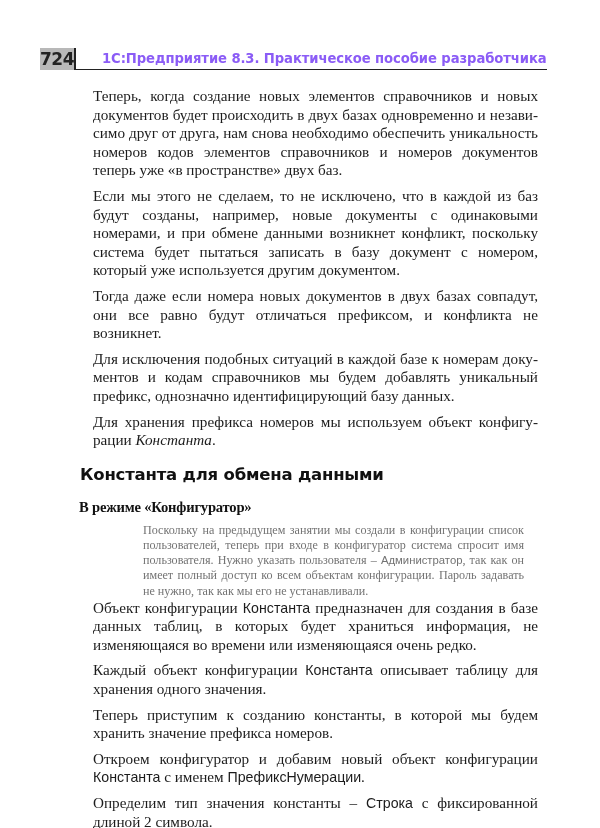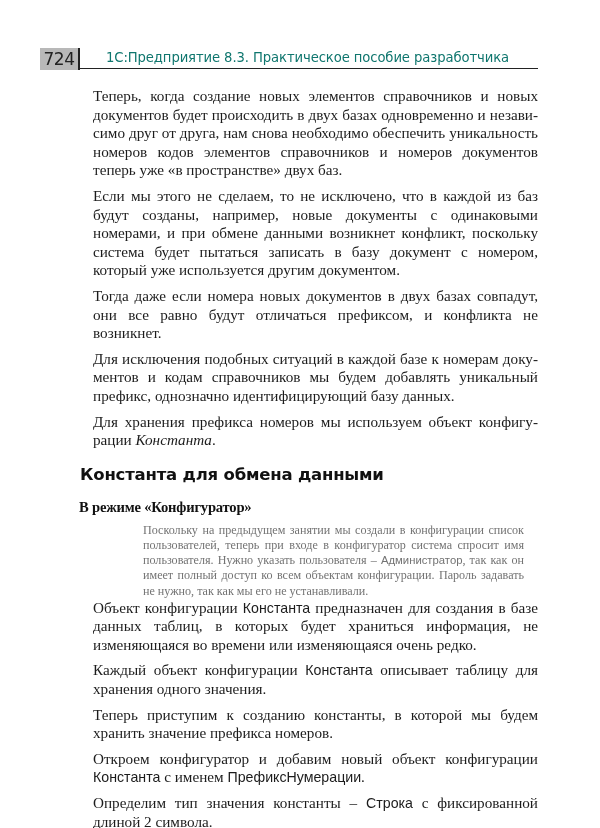--- a/index.html
+++ b/index.html
@@ -7,39 +7,39 @@
       width: 600px; height: 828px;
       background: #ffffff;
       position: relative;
       overflow: hidden;
       color: #1a1a1a;
     }
     .page-header {
       position: absolute;
       left: 40px; top: 48px;
       width: 498px; height: 22px;
-      display: flex; align-items: flex-start;
+      display: flex; align-items: center; font-weight: bold;
     }
     .page-num {
       width: 40px; height: 22px;
       background: #b8b8b8;
       border-right: 2px solid #222;
       font-family: "DejaVu Sans", sans-serif;
       font-size: 17px; line-height: 22px;
       color: #222;
       text-align: center;
       box-sizing: border-box;
       letter-spacing: -0.5px;
     }
     .running-head {
       flex: 1;
       border-bottom: 1.5px solid #222;
       font-family: "DejaVu Sans", sans-serif;
       font-size: 13.2px; line-height: 20px;
-      color: #0f766e;
+      color: #8b5cf6;
       padding-left: 26px;
       white-space: nowrap;
       letter-spacing: -0.1px;
     }
     .content {
       position: absolute;
       left: 79px; top: 87px;
       width: 459px;
     }
     p.body {

